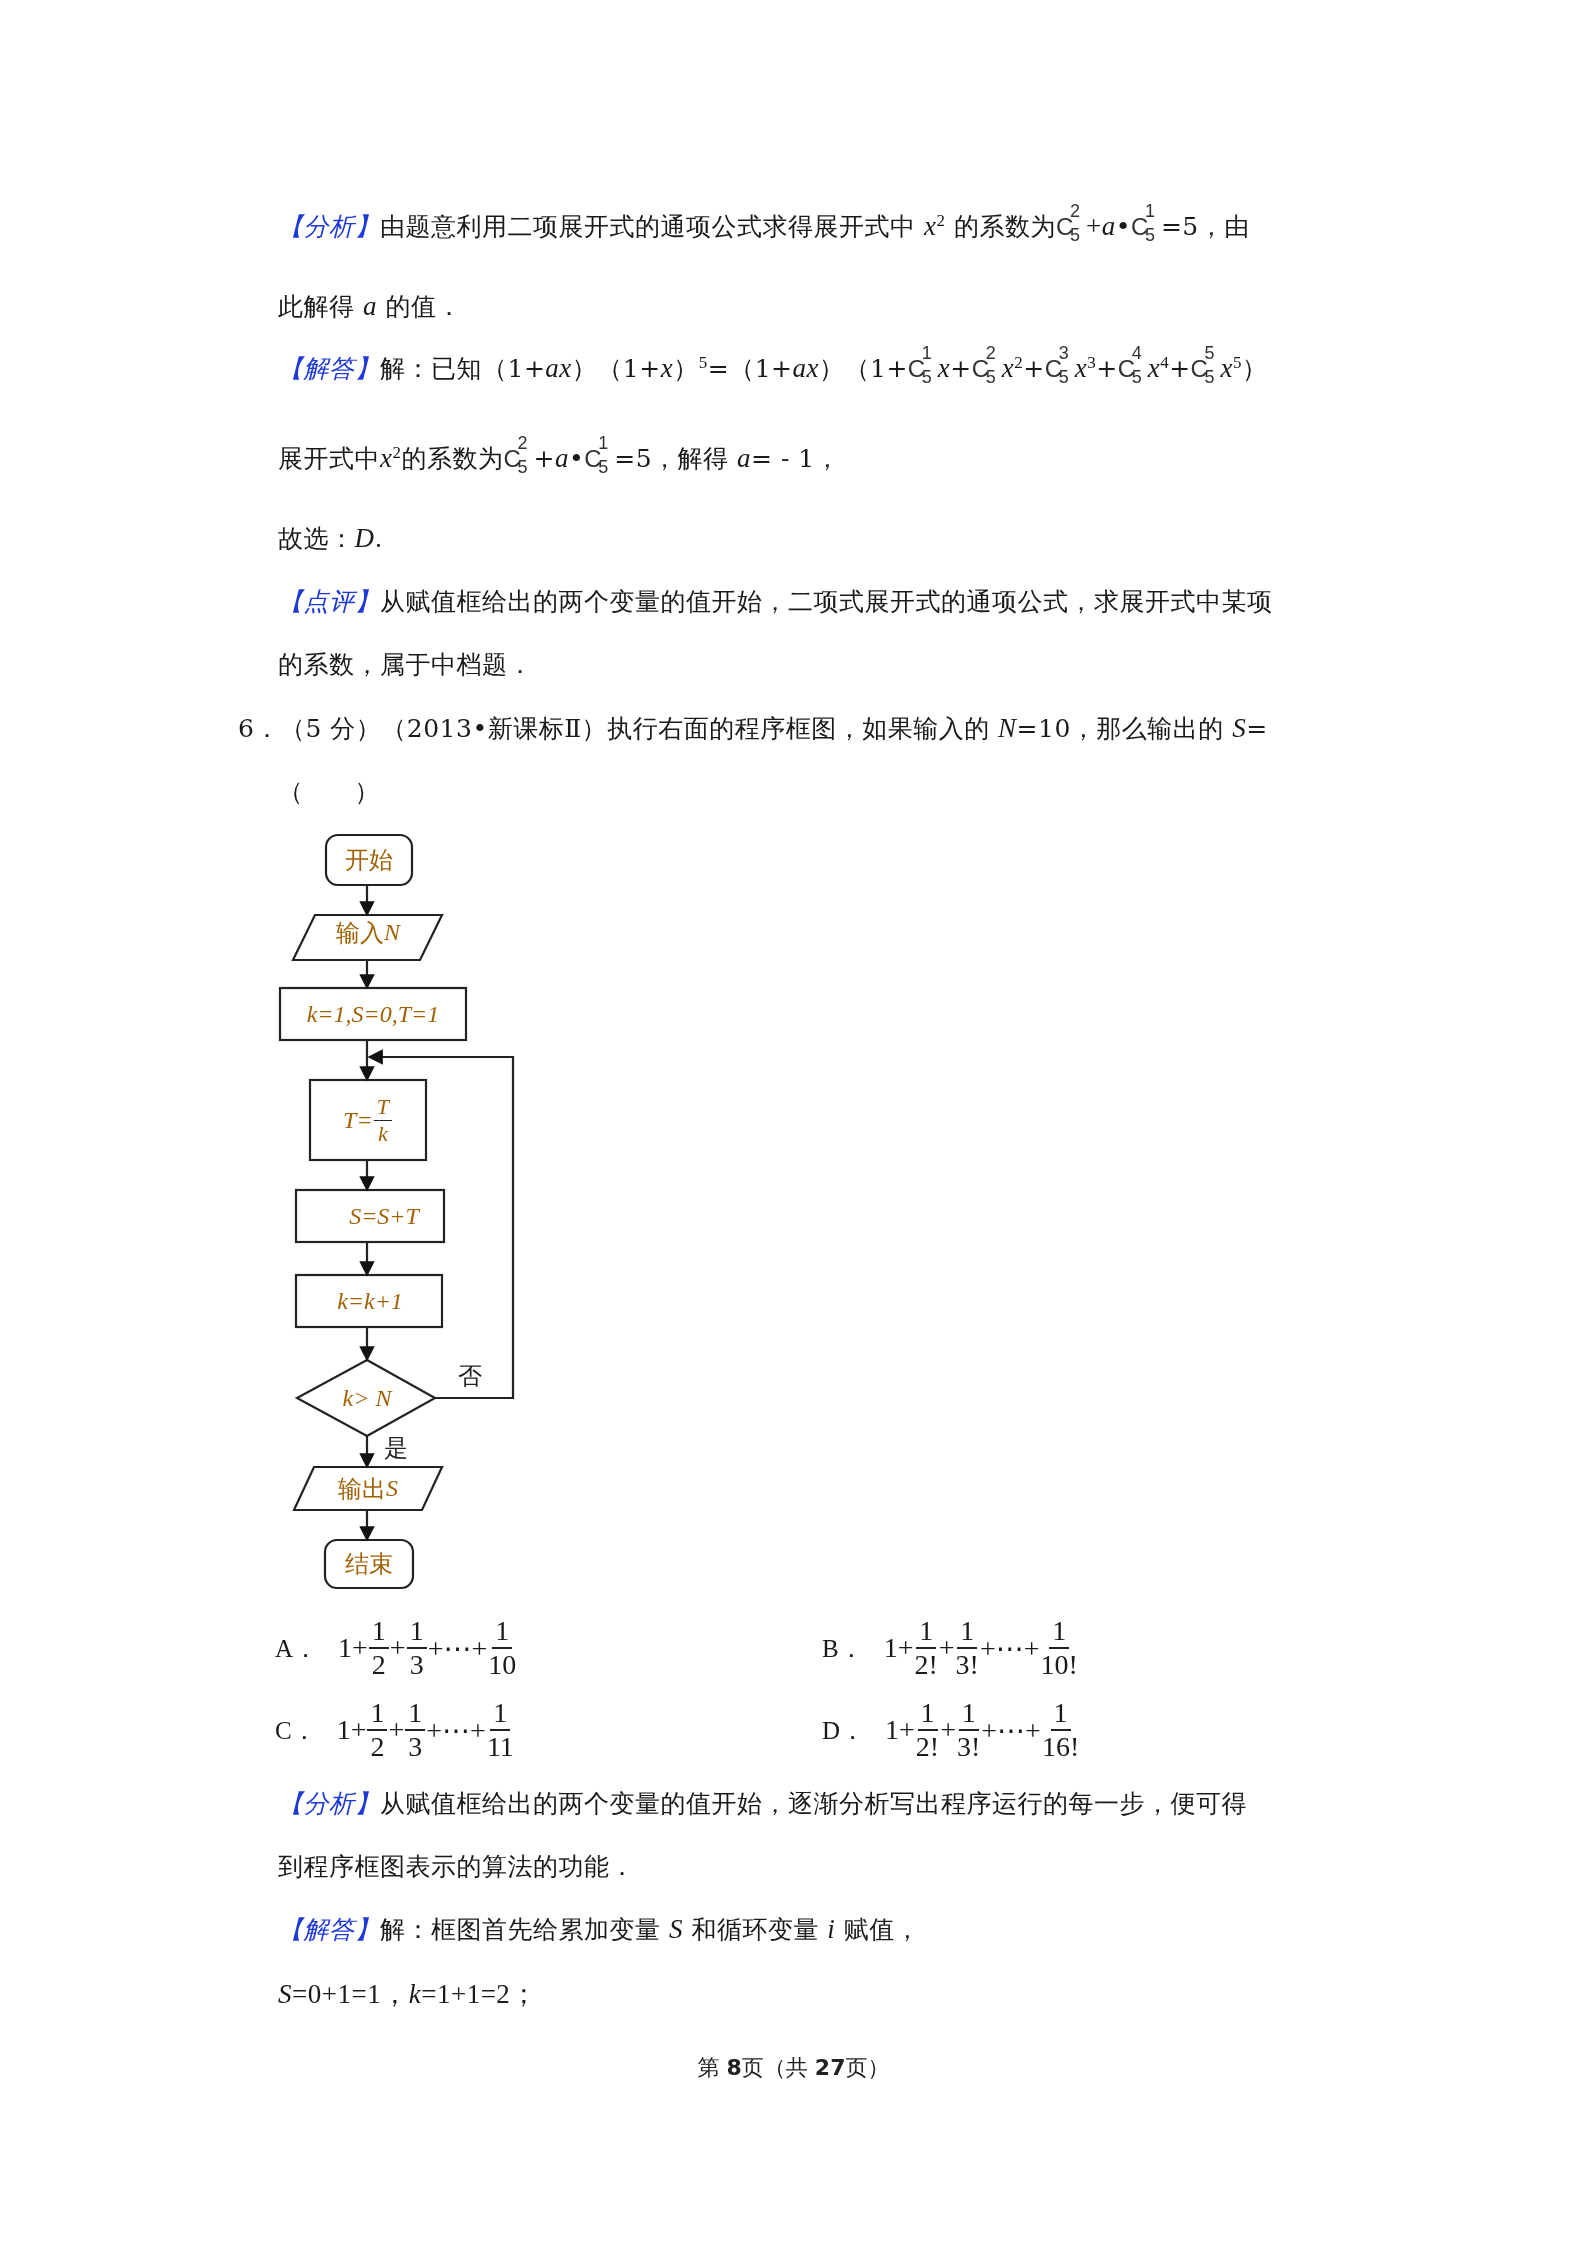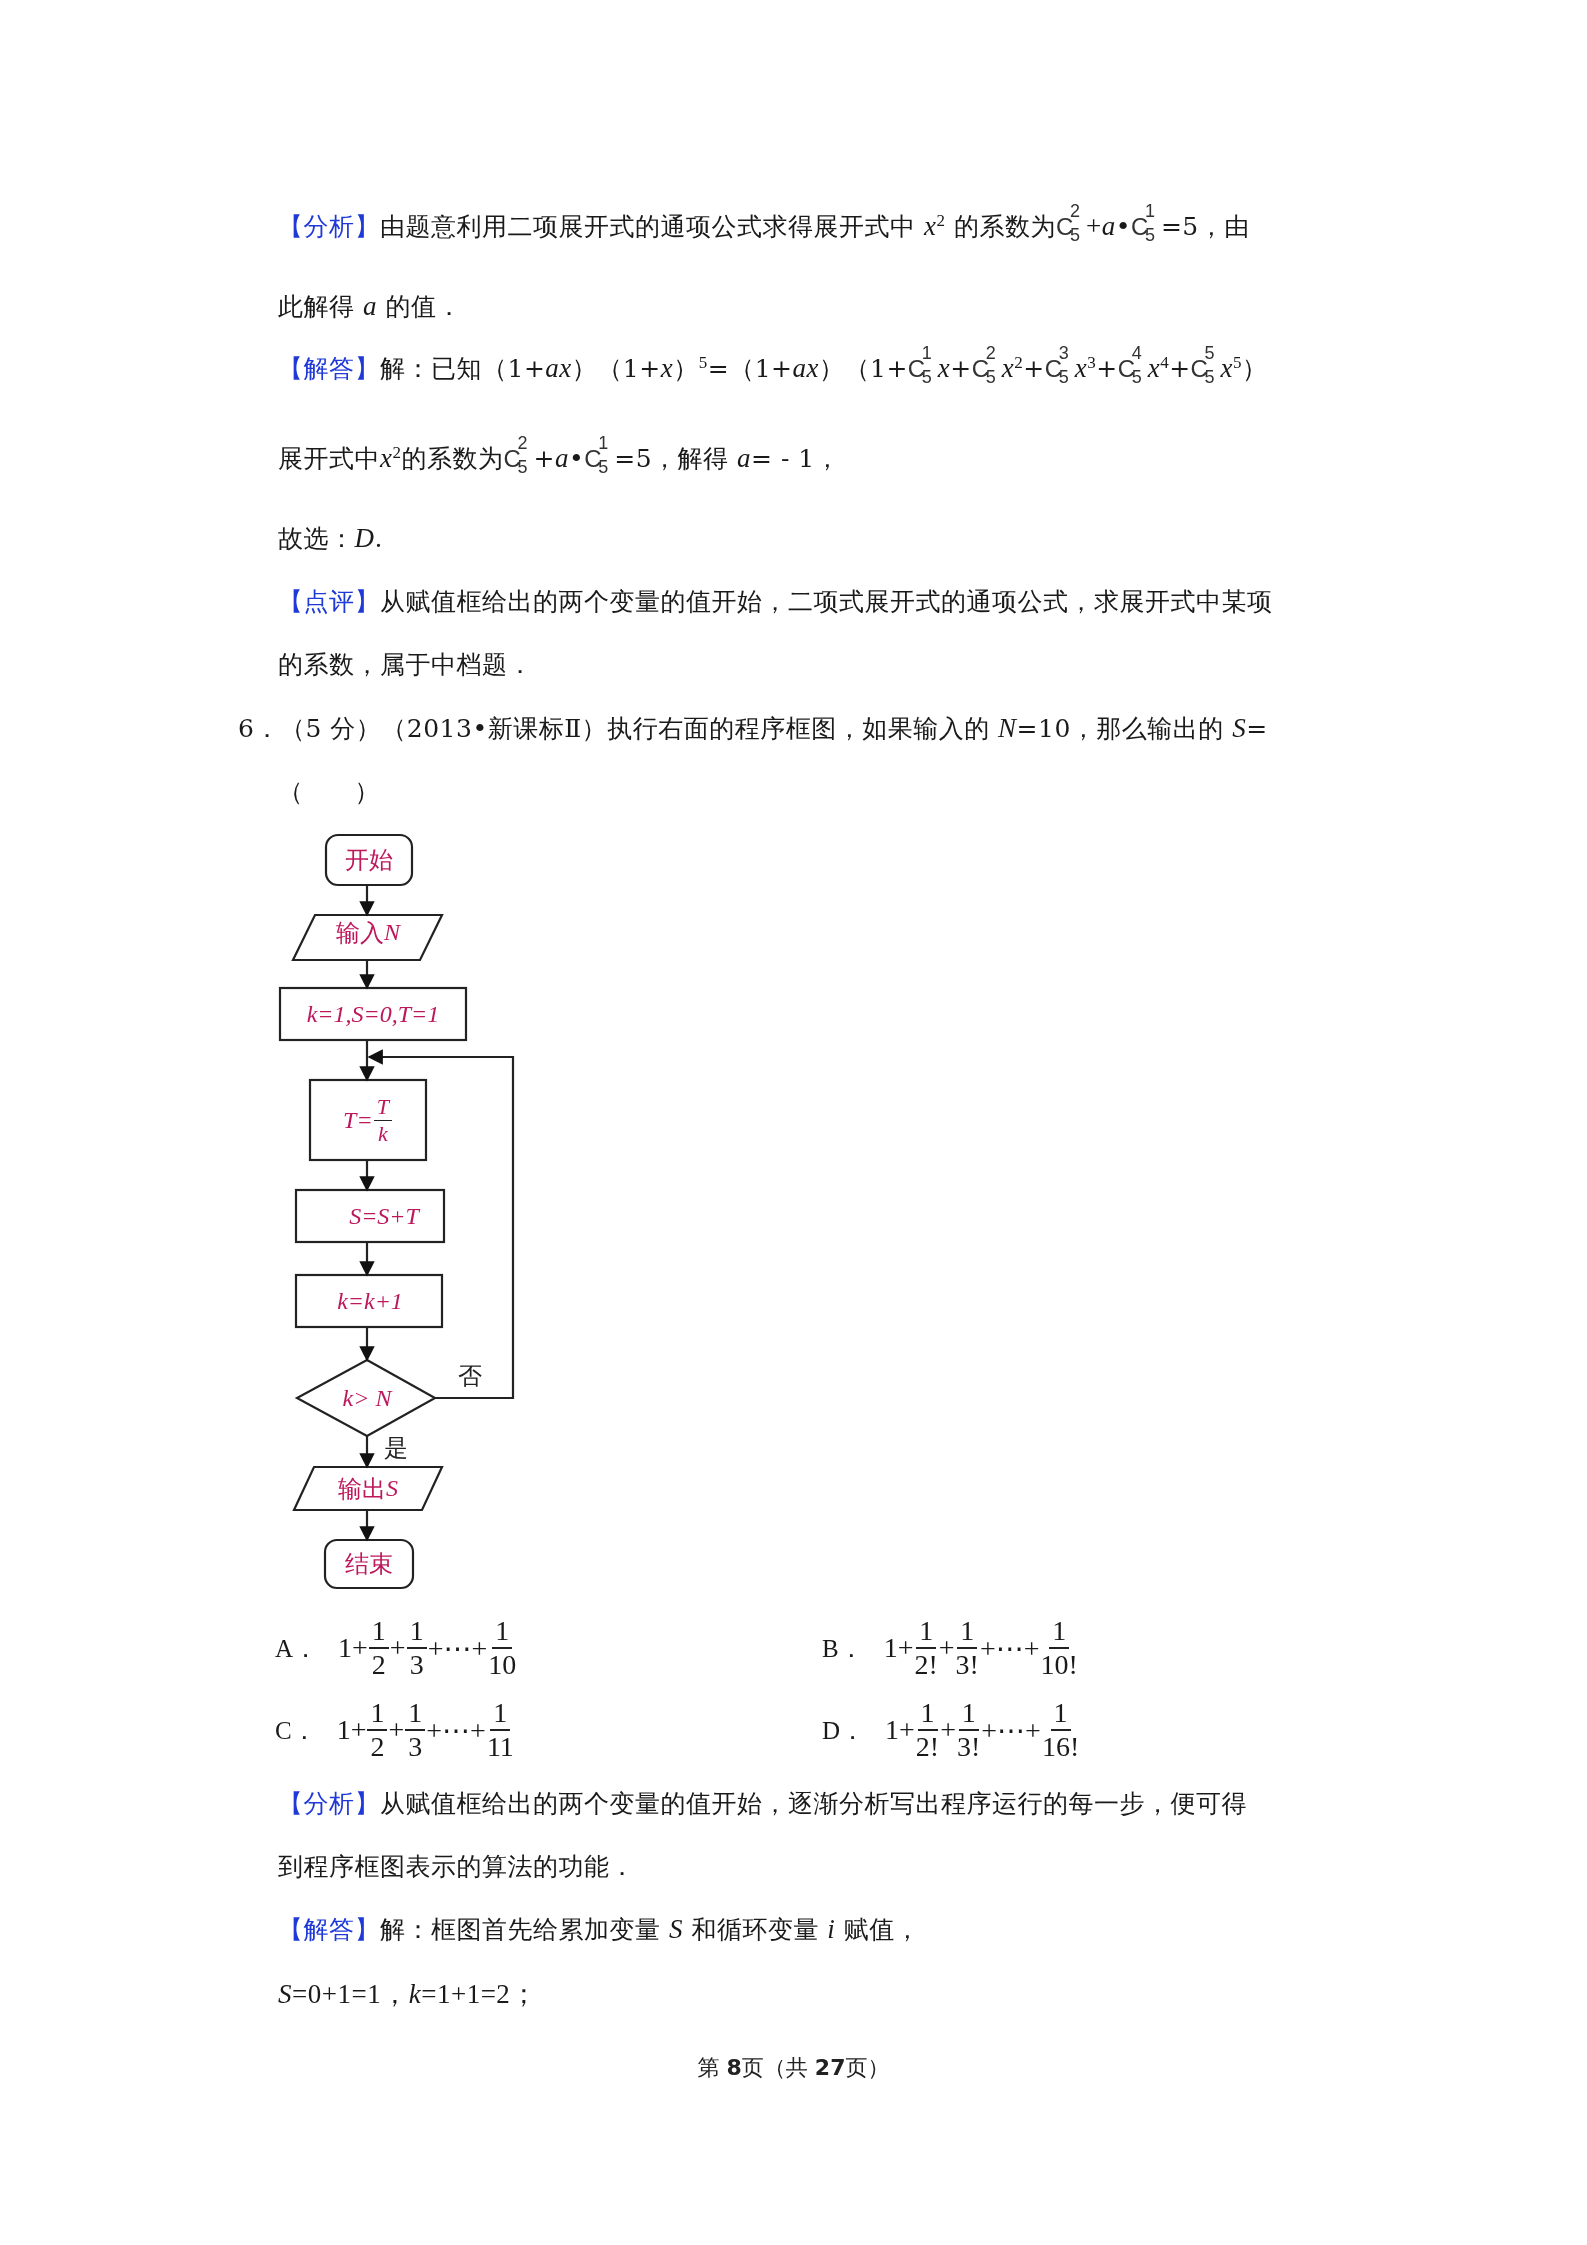--- a/index.html
+++ b/index.html
@@ -5,39 +5,39 @@
   html, body { margin: 0; padding: 0; background: #ffffff; }
   body {
     width: 1587px; height: 2245px; position: relative; overflow: hidden;
     font-family: "DejaVu Serif", "Liberation Serif", serif;
     color: #1a1a1a;
   }
   .line {
     position: absolute; left: 278px; font-size: 25px; white-space: nowrap;
     letter-spacing: 0.5px;
   }
-  .tag { color: #1f39d8; }
+  .tag { color: #1f39d8; font-style: italic; }
   i.m { font-family: "Liberation Serif", serif; font-style: italic; font-size: 27px; }
   .num { font-family: "Liberation Serif", serif; font-size: 27px; }
   sup { font-size: 17px; font-family: "Liberation Serif", serif; }
   
   .comb {
     display: inline-block; position: relative; width: 30px; height: 30px;
     vertical-align: -6px; font-family: "Liberation Sans", sans-serif; color: #333;
   }
   .comb .c { position: absolute; left: 0; top: 2px; font-size: 24px; }
   .comb .t { position: absolute; left: 14px; top: -10px; font-size: 18px; }
   .comb .b { position: absolute; left: 14px; top: 14px; font-size: 18px; }
 
   
   .fc { position: absolute; left: 270px; top: 820px; width: 270px; height: 800px; }
   .fc svg { position: absolute; left: 0; top: 0; }
   .node {
     position: absolute; display: flex; align-items: center; justify-content: center;
-    font-size: 24px; color: #be185d;
+    font-size: 24px; color: #a16207;
   }
   .node i { font-family: "Liberation Serif", serif; font-style: italic; }
   .fclabel { position: absolute; font-size: 24px; color: #222; }
 
   
   .opt { position: absolute; font-size: 25px; display: flex; align-items: center; font-family: "Liberation Serif", serif; }
   .opt .letter { margin-right: 20px; }
   .expr { display: inline-flex; align-items: center; font-size: 28px; }
   .frac { display: inline-flex; flex-direction: column; align-items: center; margin: 0 1px; }
   .frac .n { border-bottom: 2px solid #222; padding: 0 3px; line-height: 32px; }

